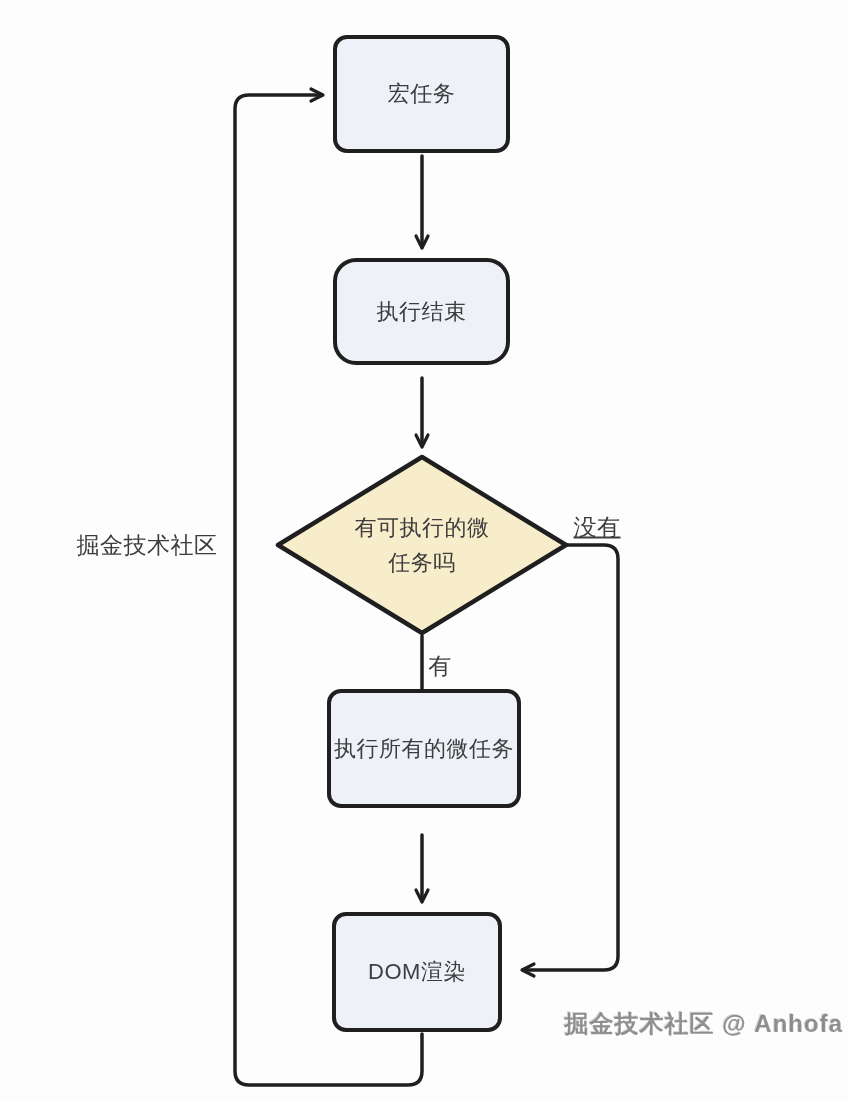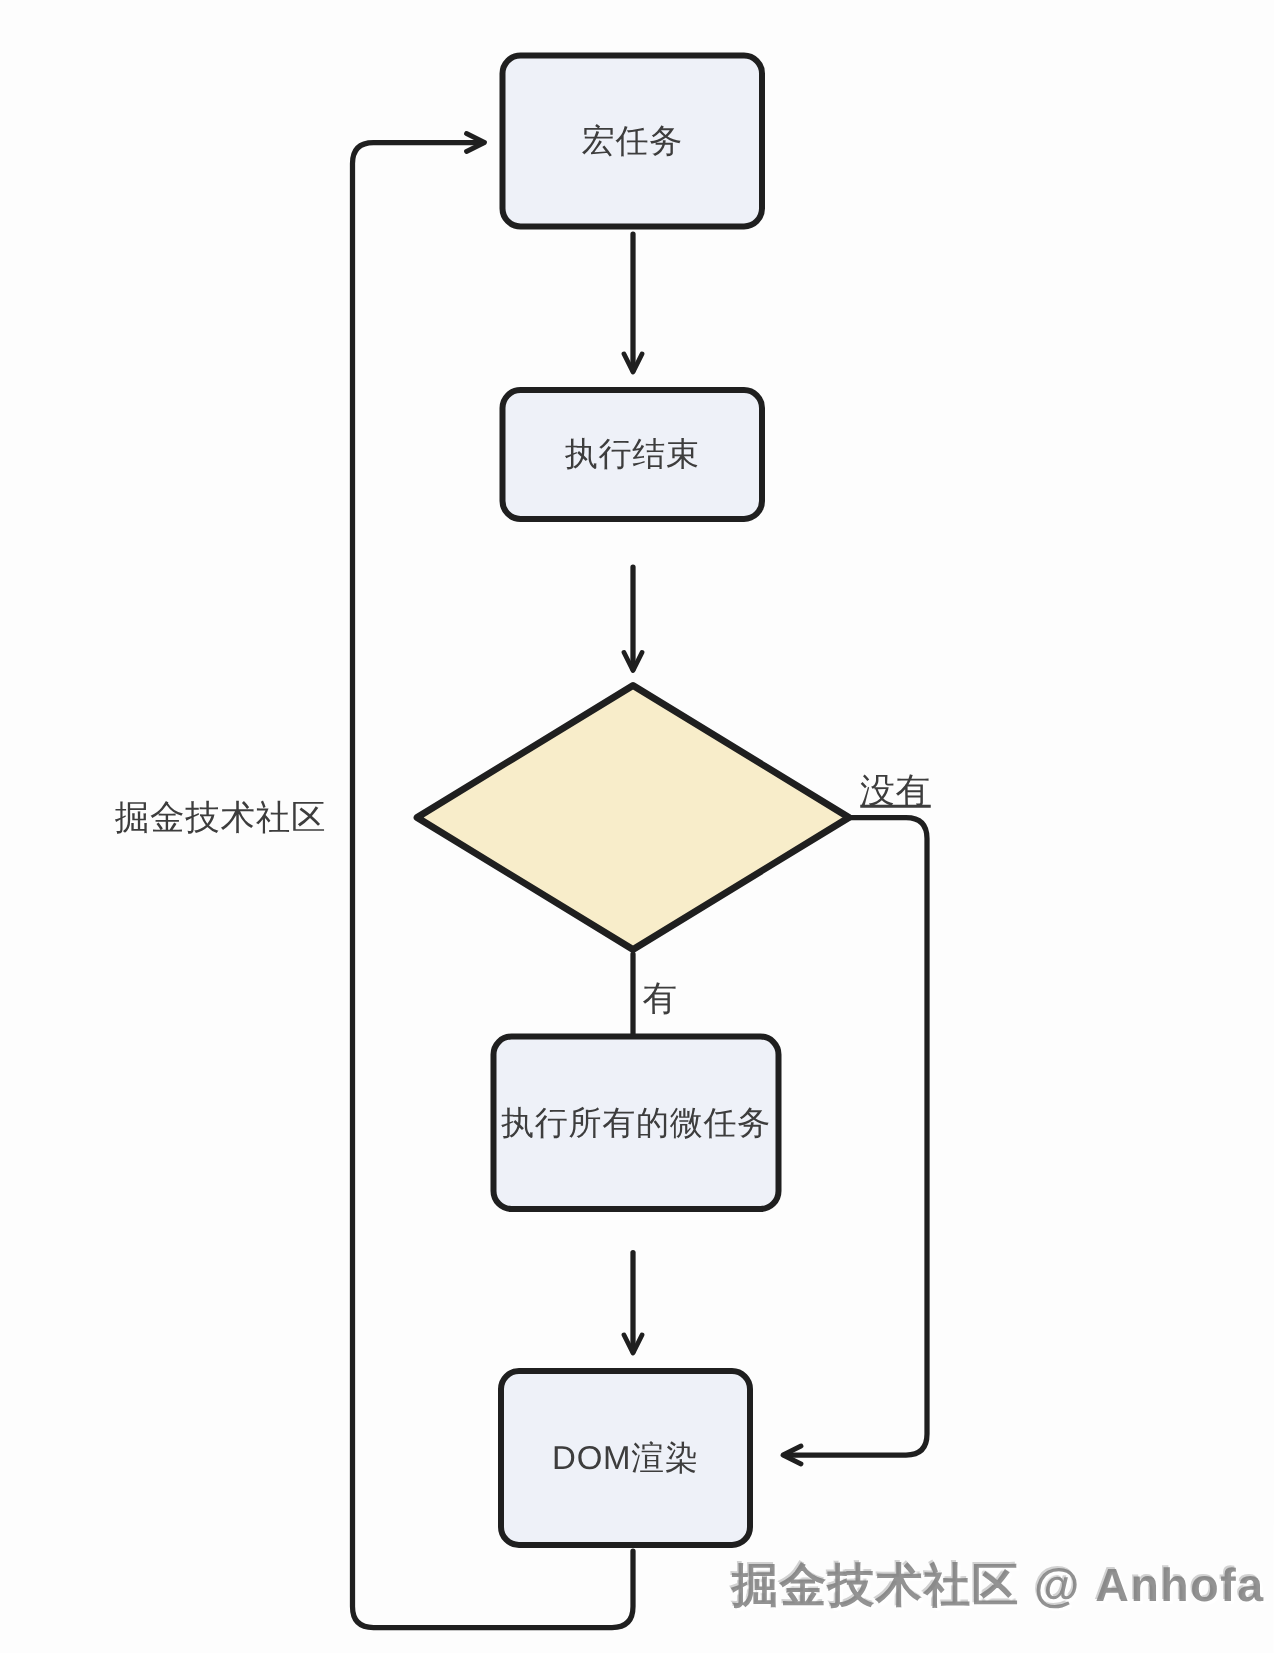--- a/index.html
+++ b/index.html
@@ -59,23 +59,23 @@
     width: 190px;
     text-align: center;
     color: var(--text, #3d3d3d);
     font-size: 22px;
     line-height: 1.6;
     white-space: pre-line;
     letter-spacing: 0.5px;
   }
   .watermark {
     position: absolute;
-    top: 1036px;
+    top: 1008px;
     right: 6px;
-    font-size: 31px;
+    font-size: 24px;
     font-weight: bold;
     letter-spacing: 1px;
     color: rgba(120, 120, 120, 0.8);
     text-shadow: 2px 2px 1px rgba(255, 255, 255, 0.95),
                  -1px -1px 0 rgba(130, 130, 130, 0.35);
   }
 </style>
 </head>
 <body>
 
@@ -100,24 +100,26 @@
 
     <path class="edge" marker-end="url(#arrowhead)" d="M422,1034 L422,1071 Q422,1085 408,1085 L249,1085 Q235,1085 235,1071 L235,109 Q235,95 249,95 L322,95"></path>
 
     <polygon class="decision-shape" points="422,457 566,545 422,633 278,545"></polygon>
   </svg>
 
   <div class="node" style="left:333px; top:35px; width:177px; height:118px;">
     <span>宏任务</span>
   </div>
 
-  <div class="node" style="left:333px; top:258px; width:177px; height:90px;">
+  <div class="node" style="left:333px; top:258px; width:177px; height:107px;border-radius:23px;">
     <span>执行结束</span>
   </div>
 
+  <div class="decision-label">有可执行的微
+任务吗</div>
 
   <div class="node" style="left:327px; top:689px; width:194px; height:119px;">
     <span>执行所有的微任务</span>
   </div>
 
   <div class="node" style="left:332px; top:912px; width:170px; height:120px;">
     <span>DOM渲染</span>
   </div>
 
   <div class="edge-label" style="left:440px; top:666px;">有</div>

